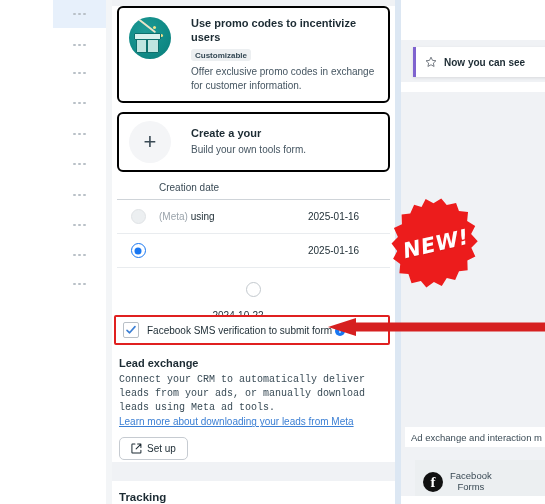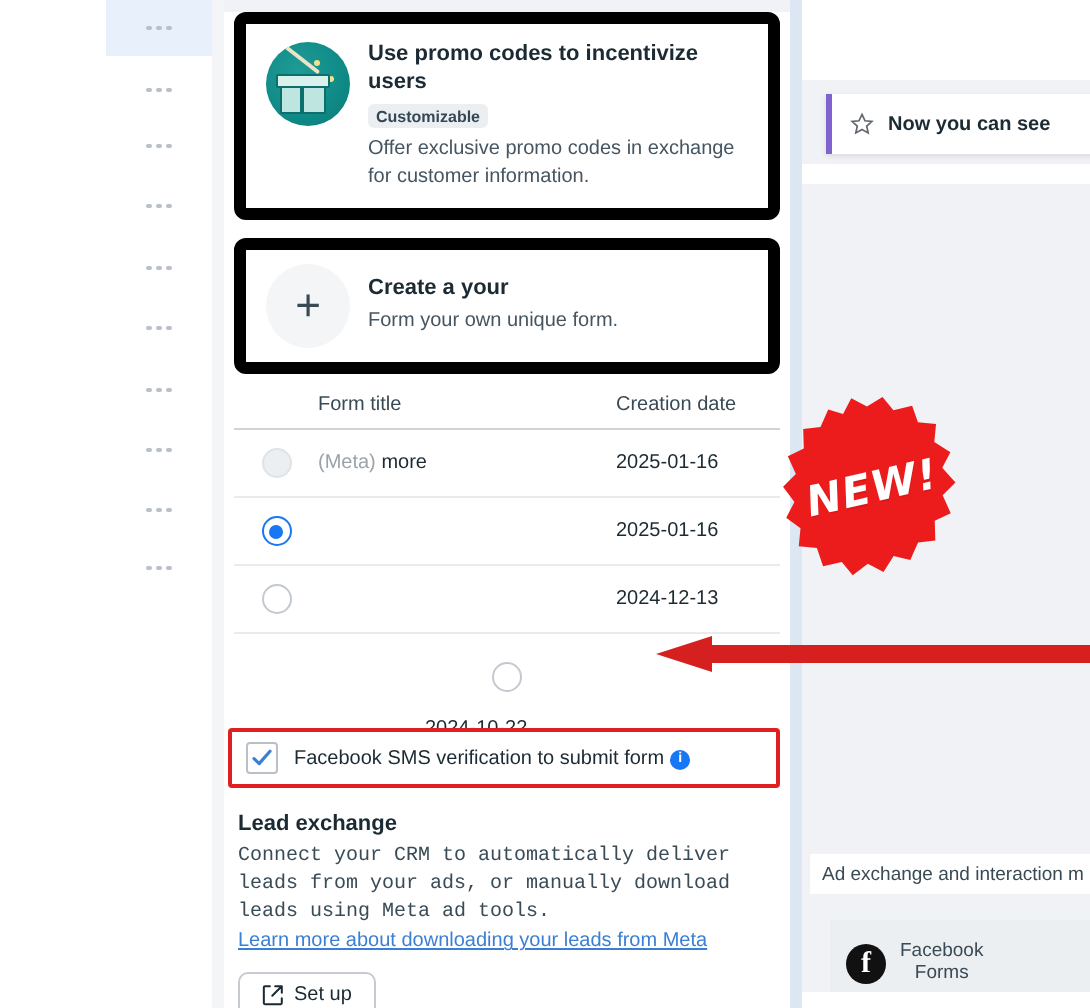--- a/index.html
+++ b/index.html
@@ -20,22 +20,22 @@
   .dots{display:flex;gap:2.5px;}
   .dots i{width:2.5px;height:2.5px;border-radius:50%;background:#b9c0c7;display:block;}
 
   
   .gutter{position:absolute;left:106px;top:0;width:6px;height:504px;background:#f3f5f7;}
 
   
   .main{position:absolute;left:112px;top:0;width:283px;height:504px;background:#f0f2f5;overflow:hidden;}
   .panel{background:#ffffff;}
   .card{
-    margin:6px 5px 0 5px;border:6px solid #000000;border-radius:6px;background:#fff;
-    display:flex;gap:9px;padding:9px 10px;align-items:flex-start;
+    margin:6px 5px 0 5px;border:2px solid #000000;border-radius:6px;background:#fff;
+    display:flex;gap:20px;padding:9px 10px;align-items:flex-start;
   }
   .promo-ill{
     width:42px;height:42px;border-radius:50%;flex:0 0 42px;
     background:radial-gradient(circle at 38% 34%, #1f9b96 0%, #0f8a86 60%, #0b7b78 100%);
     position:relative;overflow:hidden;
   }
   .promo-ill .box{position:absolute;left:7px;bottom:6px;width:21px;height:14px;background:#bfe5e0;border:1px solid #0d6f6c;border-radius:1px;}
   .promo-ill .box:after{content:"";position:absolute;left:9px;top:-1px;width:2px;height:16px;background:#0d6f6c;}
   .promo-ill .lid{position:absolute;left:5px;bottom:19px;width:25px;height:5px;background:#d9f1ed;border:1px solid #0d6f6c;border-radius:1px;}
   .promo-ill .wand{position:absolute;left:5px;top:7px;width:24px;height:2px;background:#e9e4c8;transform:rotate(38deg);border-radius:2px;}
@@ -213,54 +213,46 @@
           <div class="card-title">Use promo codes to incentivize users</div>
           <div class="chip">Customizable</div>
           <div class="card-desc">Offer exclusive promo codes in exchange for customer information.</div>
         </div>
       </div>
 
       <div class="card" style="align-items:center;padding:7px 10px;margin-top:9px;">
         <div class="plus-circle">+</div>
         <div style="flex:1;min-width:0;">
           <div class="card-title" style="margin-bottom:2px;">Create a your</div>
-          <div class="card-desc">Form your own unique form.</div>
+          <div class="card-desc">Build your own tools form.</div>
         </div>
       </div>
 
       <div class="tbl">
         <div class="tbl-head">
           <div class="col-radio"></div>
-          <div class="col-title">Form title</div>
           <div class="col-date">Creation date</div>
         </div>
 
         <div class="row">
           <div class="col-radio">
               <span class="radio filled-empty"></span>
             </div>
-          <div class="col-title cell-title"><span class="draft">(Meta)</span> <span>more</span></div>
+          <div class="col-title cell-title"><span class="draft">(Meta)</span> <span>using</span></div>
           <div class="col-date cell-date">2025-01-16</div>
         </div>
 
         <div class="row">
           <div class="col-radio">
               <span class="radio on"></span>
             </div>
           <div class="col-title cell-title"></div>
           <div class="col-date cell-date">2025-01-16</div>
         </div>
 
-        <div class="row">
-          <div class="col-radio">
-              <span class="radio"></span>
-            </div>
-          <div class="col-title cell-title"></div>
-          <div class="col-date cell-date">2024-12-13</div>
-        </div>
 
         <div class="row" style="border-bottom:none;">
           <div class="col-radio">
               <span class="radio"></span>
             </div>
           <div class="col-title cell-title"></div>
           <div class="col-date cell-date">2024-10-22</div>
         </div>
       </div>
 

